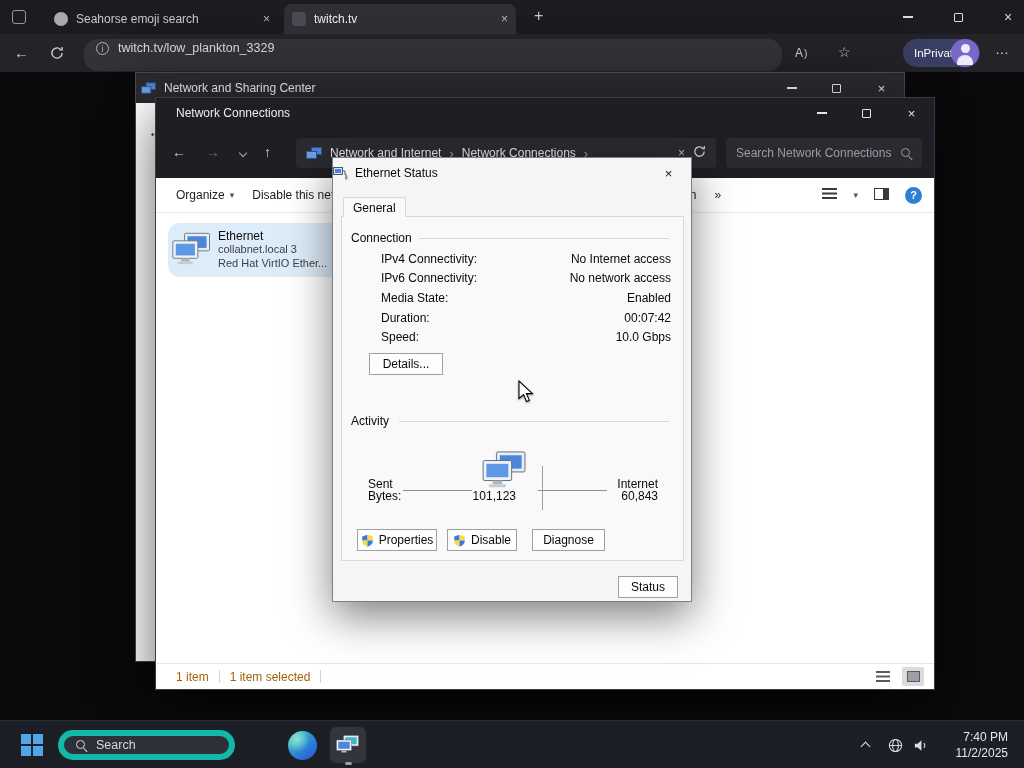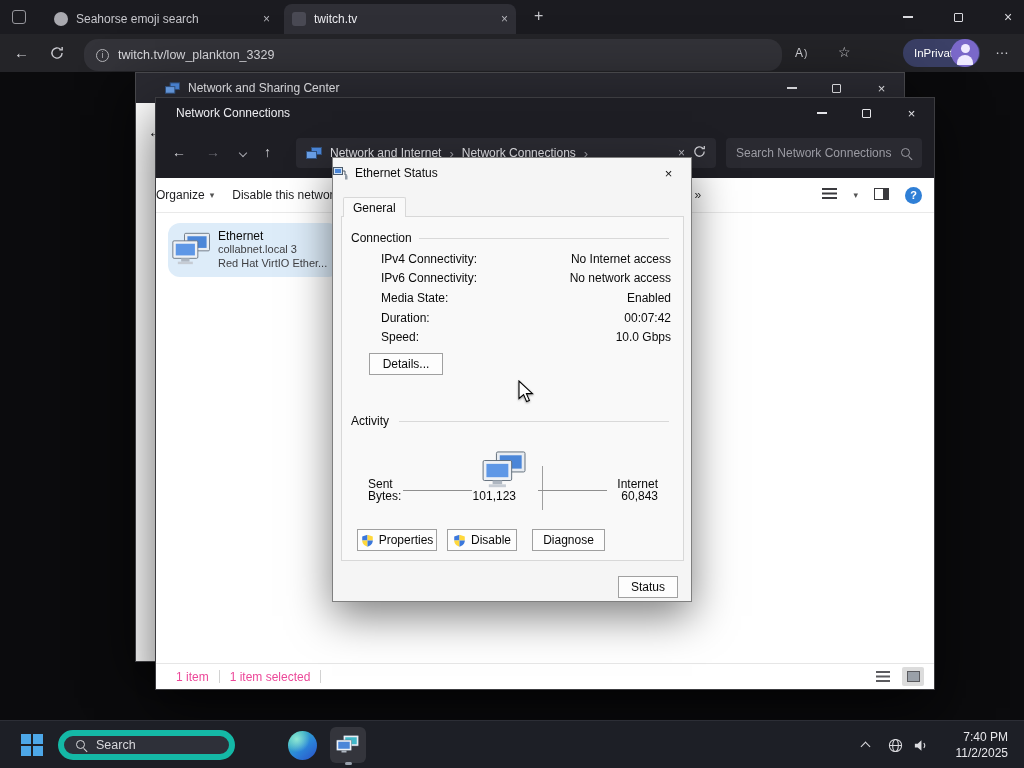--- a/index.html
+++ b/index.html
@@ -31,36 +31,36 @@
   .tclose{flex:none;margin-left:6px;color:#b5b5bb;font-size:12px}
   #newtab{position:absolute;left:534px;top:7px;color:#c7c7cc;font-size:16px}
   .bctl{position:absolute;top:9px;width:18px;height:16px;display:flex;align-items:center;justify-content:center;color:#d9d9de}
   #bmin{left:899px}#bmax{left:949px}#bclose{left:999px;font-size:14px}
   .bar-min{width:10px;height:1.5px;background:#d9d9de}
   .bar-max{width:9px;height:9px;border:1.5px solid #d9d9de;border-radius:1px}
 
   #addr{position:absolute;left:0;top:34px;width:1024px;height:38px;background:#242428}
   #a-back{position:absolute;left:14px;top:10px;color:#d6d6da;font-size:15px}
   #a-refresh{position:absolute;left:50px;top:12px}
-  #urlpill{position:absolute;left:84px;top:5px;width:698px;height:28px;border-radius:14px;background:#333339;display:flex;align-items:center;gap:9px;padding:16px 12px;color:#dadade;font-size:12.5px}
+  #urlpill{position:absolute;left:84px;top:5px;width:698px;height:28px;border-radius:14px;background:#333339;display:flex;align-items:flex-end;gap:9px;padding:16px 12px;color:#dadade;font-size:12.5px}
   .info-i{width:13px;height:13px;border:1.2px solid #b3b3b8;border-radius:50%;display:flex;align-items:center;justify-content:center;font-size:9px;color:#b3b3b8;flex:none}
   .info-i::before{content:"i"}
   #a-read{position:absolute;left:795px;top:12px;color:#cfcfd4;font-size:12px}
   #a-read::before{content:"A"} #a-read::after{content:")";font-size:10px;margin-left:1px}
   #a-star{position:absolute;left:838px;top:10px;color:#cfcfd4;font-size:14px}
   #inprivate{position:absolute;left:903px;top:5px;width:77px;height:28px;border-radius:14px;background:#3b4066;color:#fff;font-size:11.5px;display:flex;align-items:center;padding-left:11px}
   #avatar{position:absolute;left:951px;top:5px;width:28px;height:28px;border-radius:50%;background:#7a68c9;overflow:hidden}
   #avatar::before{content:"";position:absolute;left:9.5px;top:5px;width:9px;height:9px;border-radius:50%;background:#efeaff}
   #avatar::after{content:"";position:absolute;left:6px;top:16px;width:16px;height:10px;border-radius:8px 8px 0 0;background:#efeaff}
   #a-more{position:absolute;left:995px;top:7px;color:#cfcfd4;font-size:14px;letter-spacing:1px}
   #pagebg{position:absolute;left:0;top:72px;width:1024px;height:648px;background:#0b0b0d}
 
   
   #nsc{position:absolute;left:135px;top:72px;width:770px;height:590px;background:#fff;border:1px solid #48484c;box-shadow:0 18px 50px rgba(0,0,0,.55);z-index:10}
-  #nsc-tb{height:30px;background:#292930;display:flex;align-items:center;color:#e4e4e8;font-size:12px;padding-left:29px;gap:8px}
+  #nsc-tb{height:30px;background:#292930;display:flex;align-items:center;color:#e4e4e8;font-size:12px;padding-left:5px;gap:8px}
   .wctl{width:45px;height:30px;display:flex;align-items:center;justify-content:center;color:#e4e4e8;font-size:13px}
   .wctl .bar-min{background:#e4e4e8}
   .wctl .bar-max{border-color:#e4e4e8}
   .ctlgrp{margin-left:auto;display:flex}
   #nsc-back{position:absolute;left:12px;top:50px;color:#19191c;font-size:15px}
 
   
   #nc{position:absolute;left:155px;top:97px;width:780px;height:593px;background:#fff;border:1px solid #3c3c40;box-shadow:0 18px 50px rgba(0,0,0,.6);z-index:20;display:flex;flex-direction:column}
   #nc-tb{height:30px;background:#1e1e24;display:flex;align-items:center;color:#ededf1;font-size:12px;padding-left:20px;flex:none}
   #nc-nav{height:50px;background:#1e1e24;position:relative;flex:none}
@@ -71,35 +71,35 @@
   .crumb-sep{color:#9b9ba2;font-size:13px}
   #crumb-clear{margin-left:auto;color:#b9b9c0;font-size:12px}
   #ncsearch{position:absolute;left:570px;top:10px;width:196px;height:30px;background:#2a2a31;border-radius:4px;display:flex;align-items:center;padding:0 10px;color:#9b9ba3;font-size:12px}
   .mag{width:11px;height:11px;position:relative;flex:none}
   .mag::before{content:"";position:absolute;left:0;top:0;width:7px;height:7px;border:1.4px solid #9b9ba3;border-radius:50%}
   .mag::after{content:"";position:absolute;left:8px;top:8px;width:5px;height:1.4px;background:#9b9ba3;transform:rotate(45deg);transform-origin:0 0}
   #ncsearch .mag{margin-left:auto}
 
   #nc-cmd{height:35px;background:#fff;border-bottom:1px solid #e9e9e9;display:flex;align-items:center;font-size:12px;color:#1c1c1e;flex:none}
   .cmd-item{display:flex;align-items:center;gap:5px;white-space:nowrap}
-  #cmd-org{}
+  #cmd-org{margin-left:20px}
   .cmd-item+.cmd-item{margin-left:18px}
   .caret{font-size:9px;color:#555}
   #cmd-over{margin-left:18px;color:#333}
   #cmd-right{margin-left:auto;display:flex;align-items:center;gap:16px;margin-right:12px}
   #help-ico{width:17px;height:17px;border-radius:50%;background:#2f7fd6;color:#fff;display:flex;align-items:center;justify-content:center;font-size:11px;font-weight:bold}
   #help-ico::before{content:"?"}
 
   #nc-body{flex:1;background:#fff;position:relative}
   #conn-item{position:absolute;left:12px;top:10px;width:172px;height:54px;background:#ddecf9;border-radius:12px;display:flex;align-items:center;gap:6px;padding:2px 4px}
   #conn-text{min-width:0}
   #conn-text .l1{font-size:12px;color:#0b0b0b;line-height:1.2}
   #conn-text .l2,#conn-text .l3{font-size:11px;color:#3f3f42;line-height:1.25;white-space:nowrap;overflow:hidden}
 
-  #nc-sb{height:26px;background:#fff;border-top:1px solid #e6e6e6;display:flex;align-items:center;font-size:12px;color:#ec4899;flex:none}
+  #nc-sb{height:26px;background:#fff;border-top:1px solid #e6e6e6;display:flex;align-items:center;font-size:12px;color:#a16207;flex:none}
   #sb-count{margin-left:20px}
   .sb-sep{width:1px;height:13px;background:#d2d2d2;margin:0 10px}
   #sb-right{margin-left:auto;margin-right:10px;display:flex;gap:8px;align-items:center}
   .sb-ico{width:22px;height:19px;display:flex;align-items:center;justify-content:center;border-radius:2px}
   .sb-ico.on{background:#dcdcdc}
 
   
   #dlg{position:absolute;left:332px;top:157px;width:360px;height:445px;background:#f5f5f5;border:1px solid #7f7f7f;box-shadow:0 14px 40px rgba(0,0,0,.5);z-index:30;font-size:12px;color:#0a0a0a}
   #dlg-tb{height:30px;display:flex;align-items:center;gap:7px;}
   #dlg-title{color:#0a0a0a}

